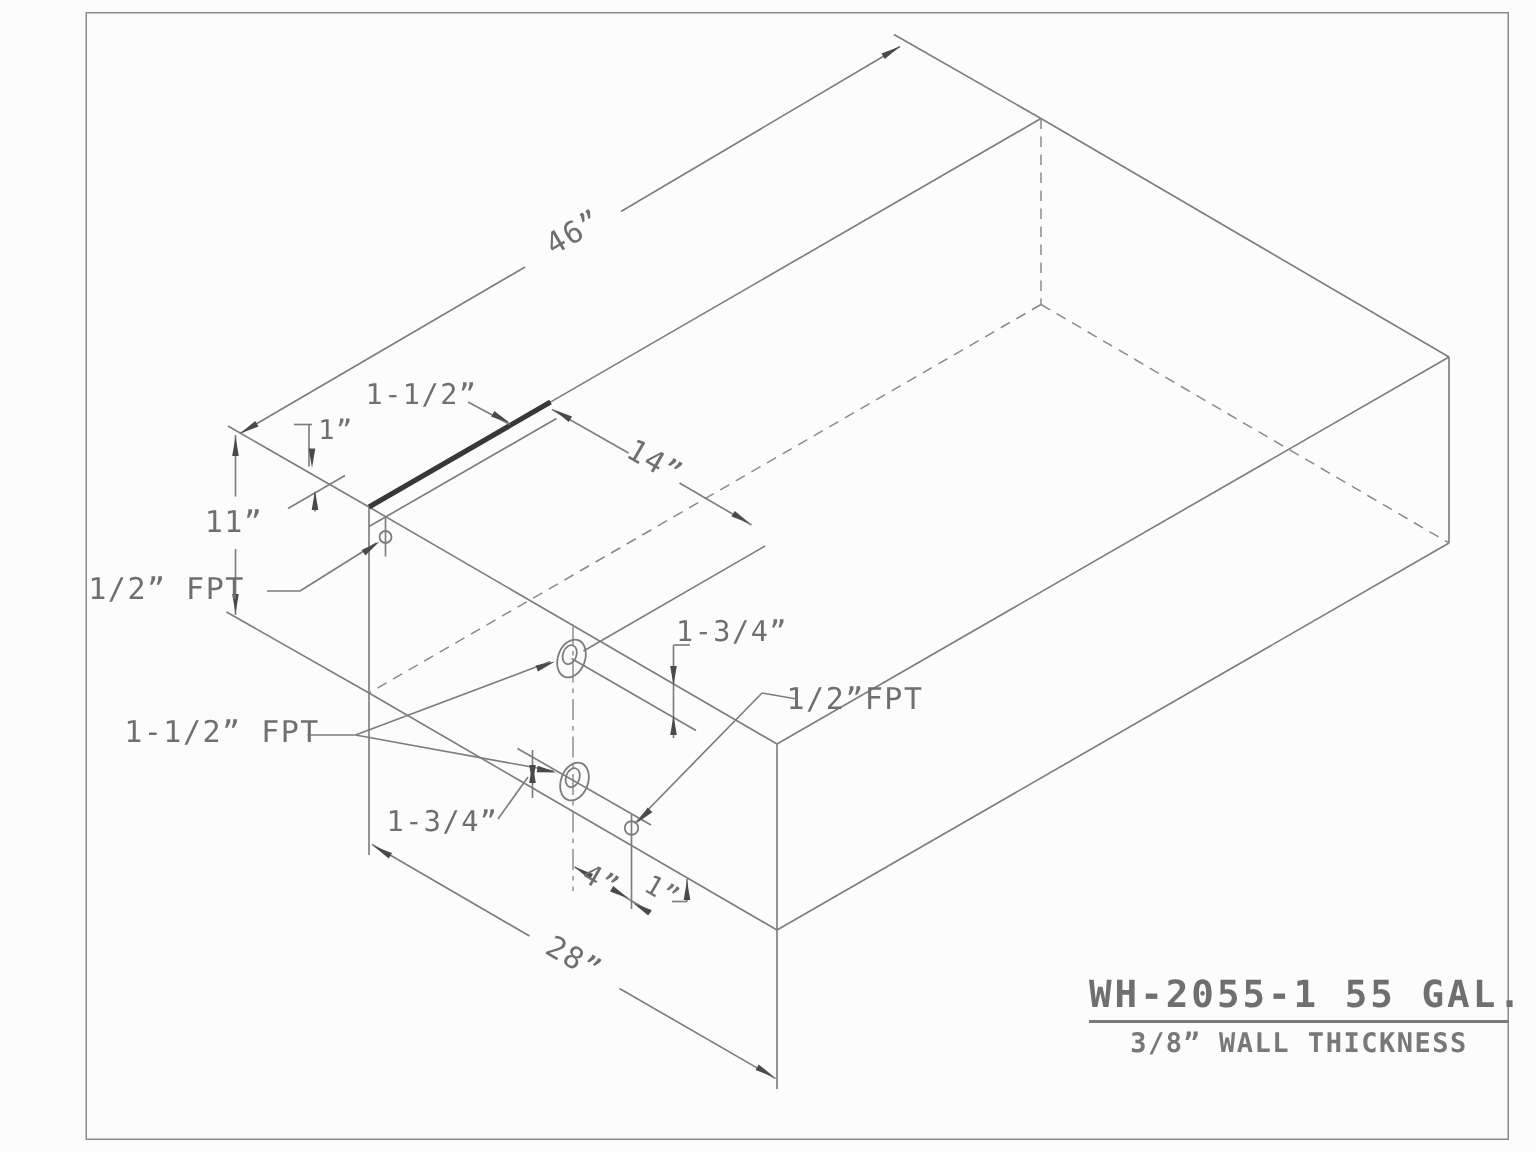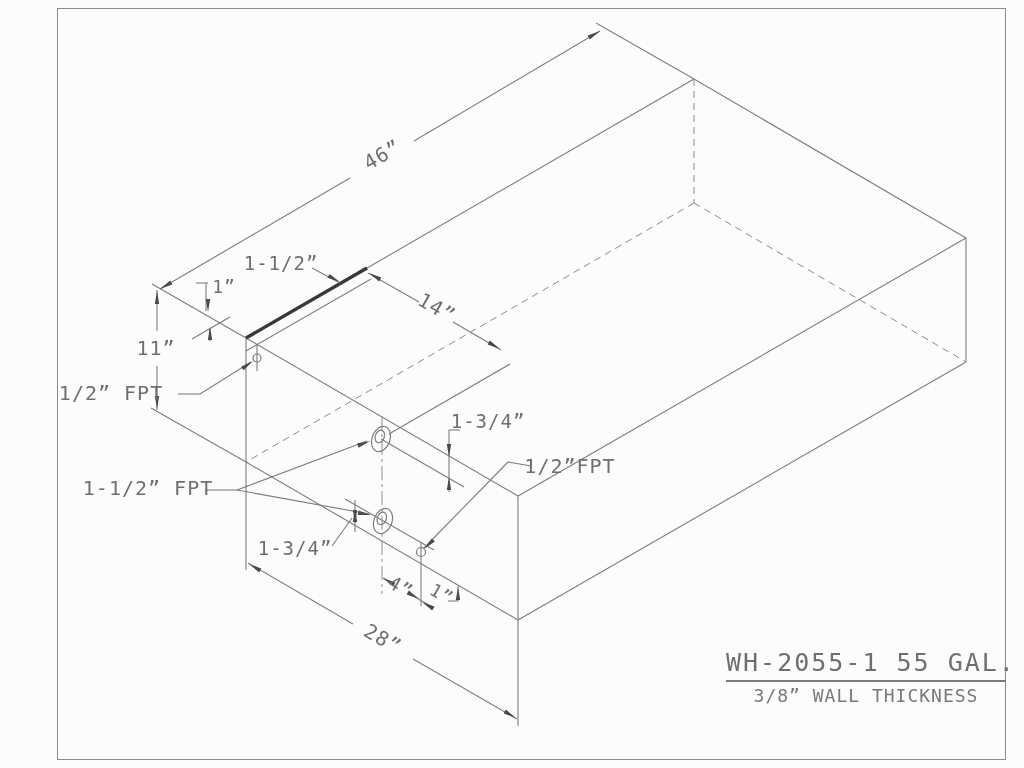--- a/index.html
+++ b/index.html
@@ -18,21 +18,21 @@
   svg.cad line.hidden-edge{stroke:#8a8a8a;stroke-width:1;stroke-dasharray:7 5;}
   svg.cad line.centerline{stroke:#8f8f8f;stroke-width:1;stroke-dasharray:14 4 3 4;}
   svg.cad ellipse,svg.cad circle{fill:none;stroke:#7d7d7d;stroke-width:1.2;}
   svg.cad polygon{fill:#4a4a4a;stroke:none;}
   svg.cad text{
     fill:#6f6f6f;font-family:"DejaVu Sans Mono",monospace;
     letter-spacing:1px;text-anchor:middle;dominant-baseline:middle;
   }
   .title-block{
     position:absolute;left:726px;top:648px;width:280px;
-    text-align:center;color:#6f6f6f;
+    text-align:center;color:#6f6f6f;font-weight:bold;
   }
   .title-line1{
     font-size:25px;letter-spacing:2px;white-space:nowrap;
     border-bottom:2px solid #7a7a7a;padding-bottom:3px;
   }
   .title-line2,.title-line3{
     font-size:18px;letter-spacing:1px;white-space:nowrap;margin-top:3px;color:#787878;
   }
 </style>
 </head>

